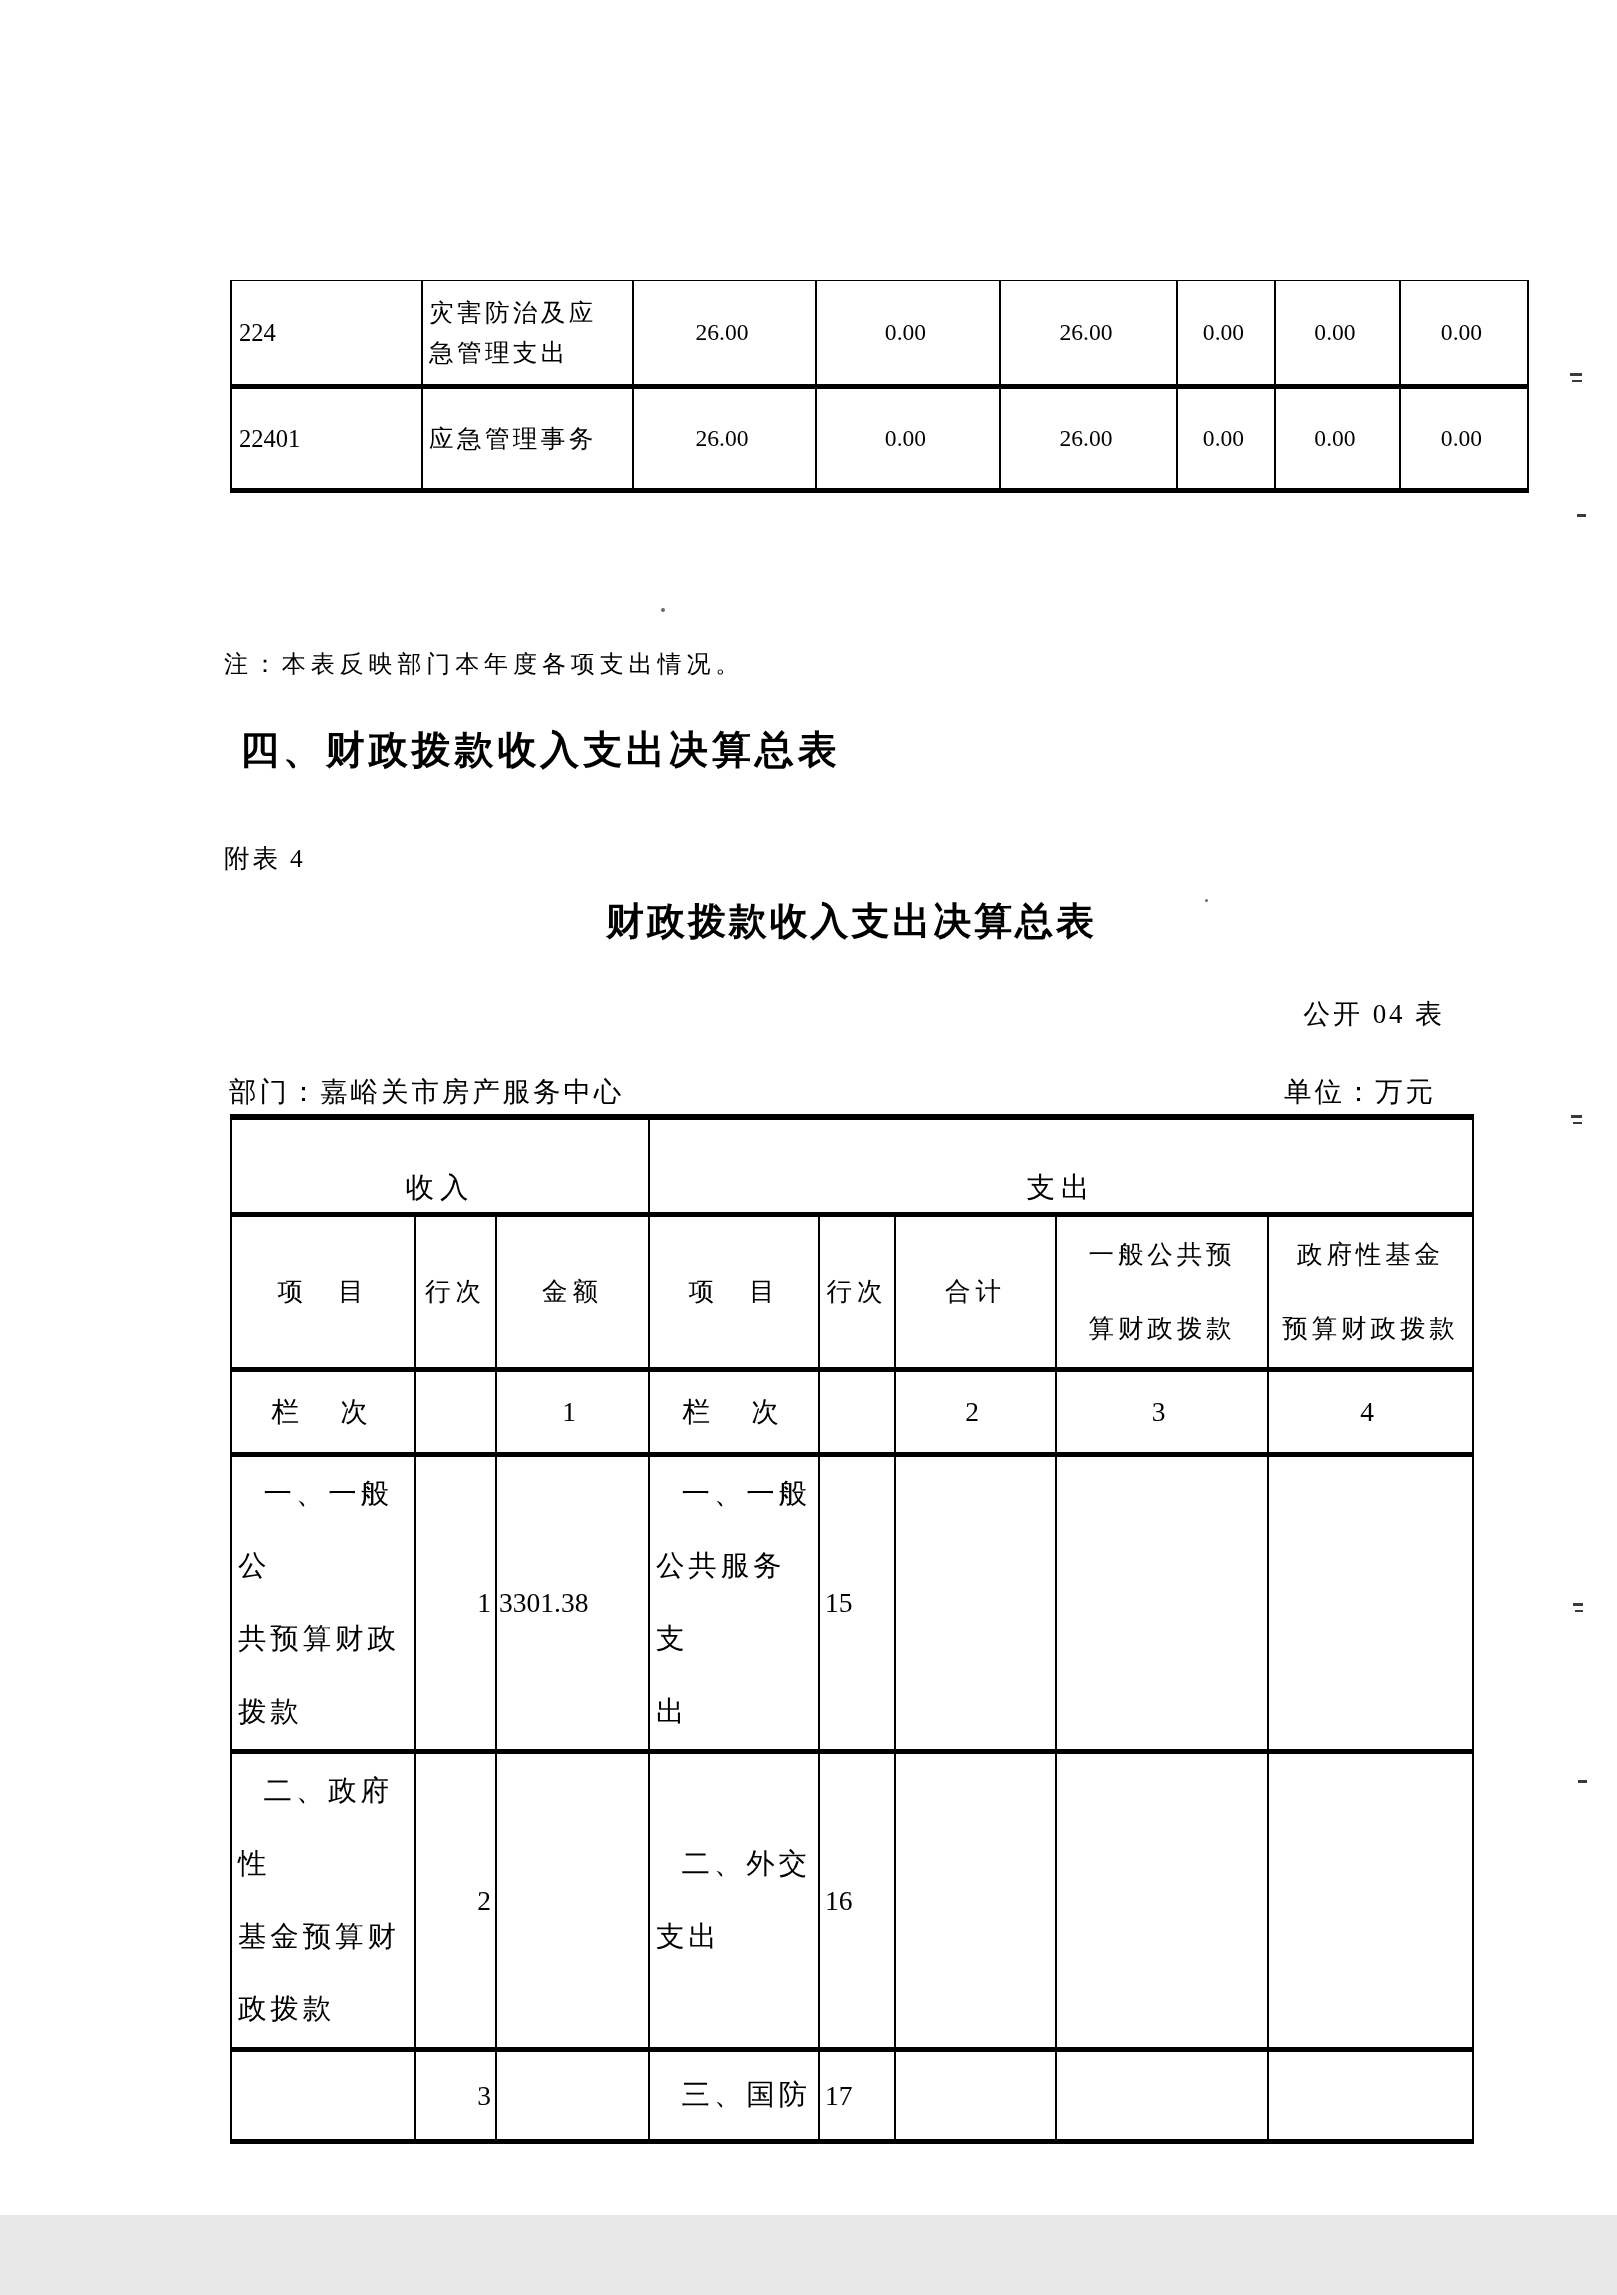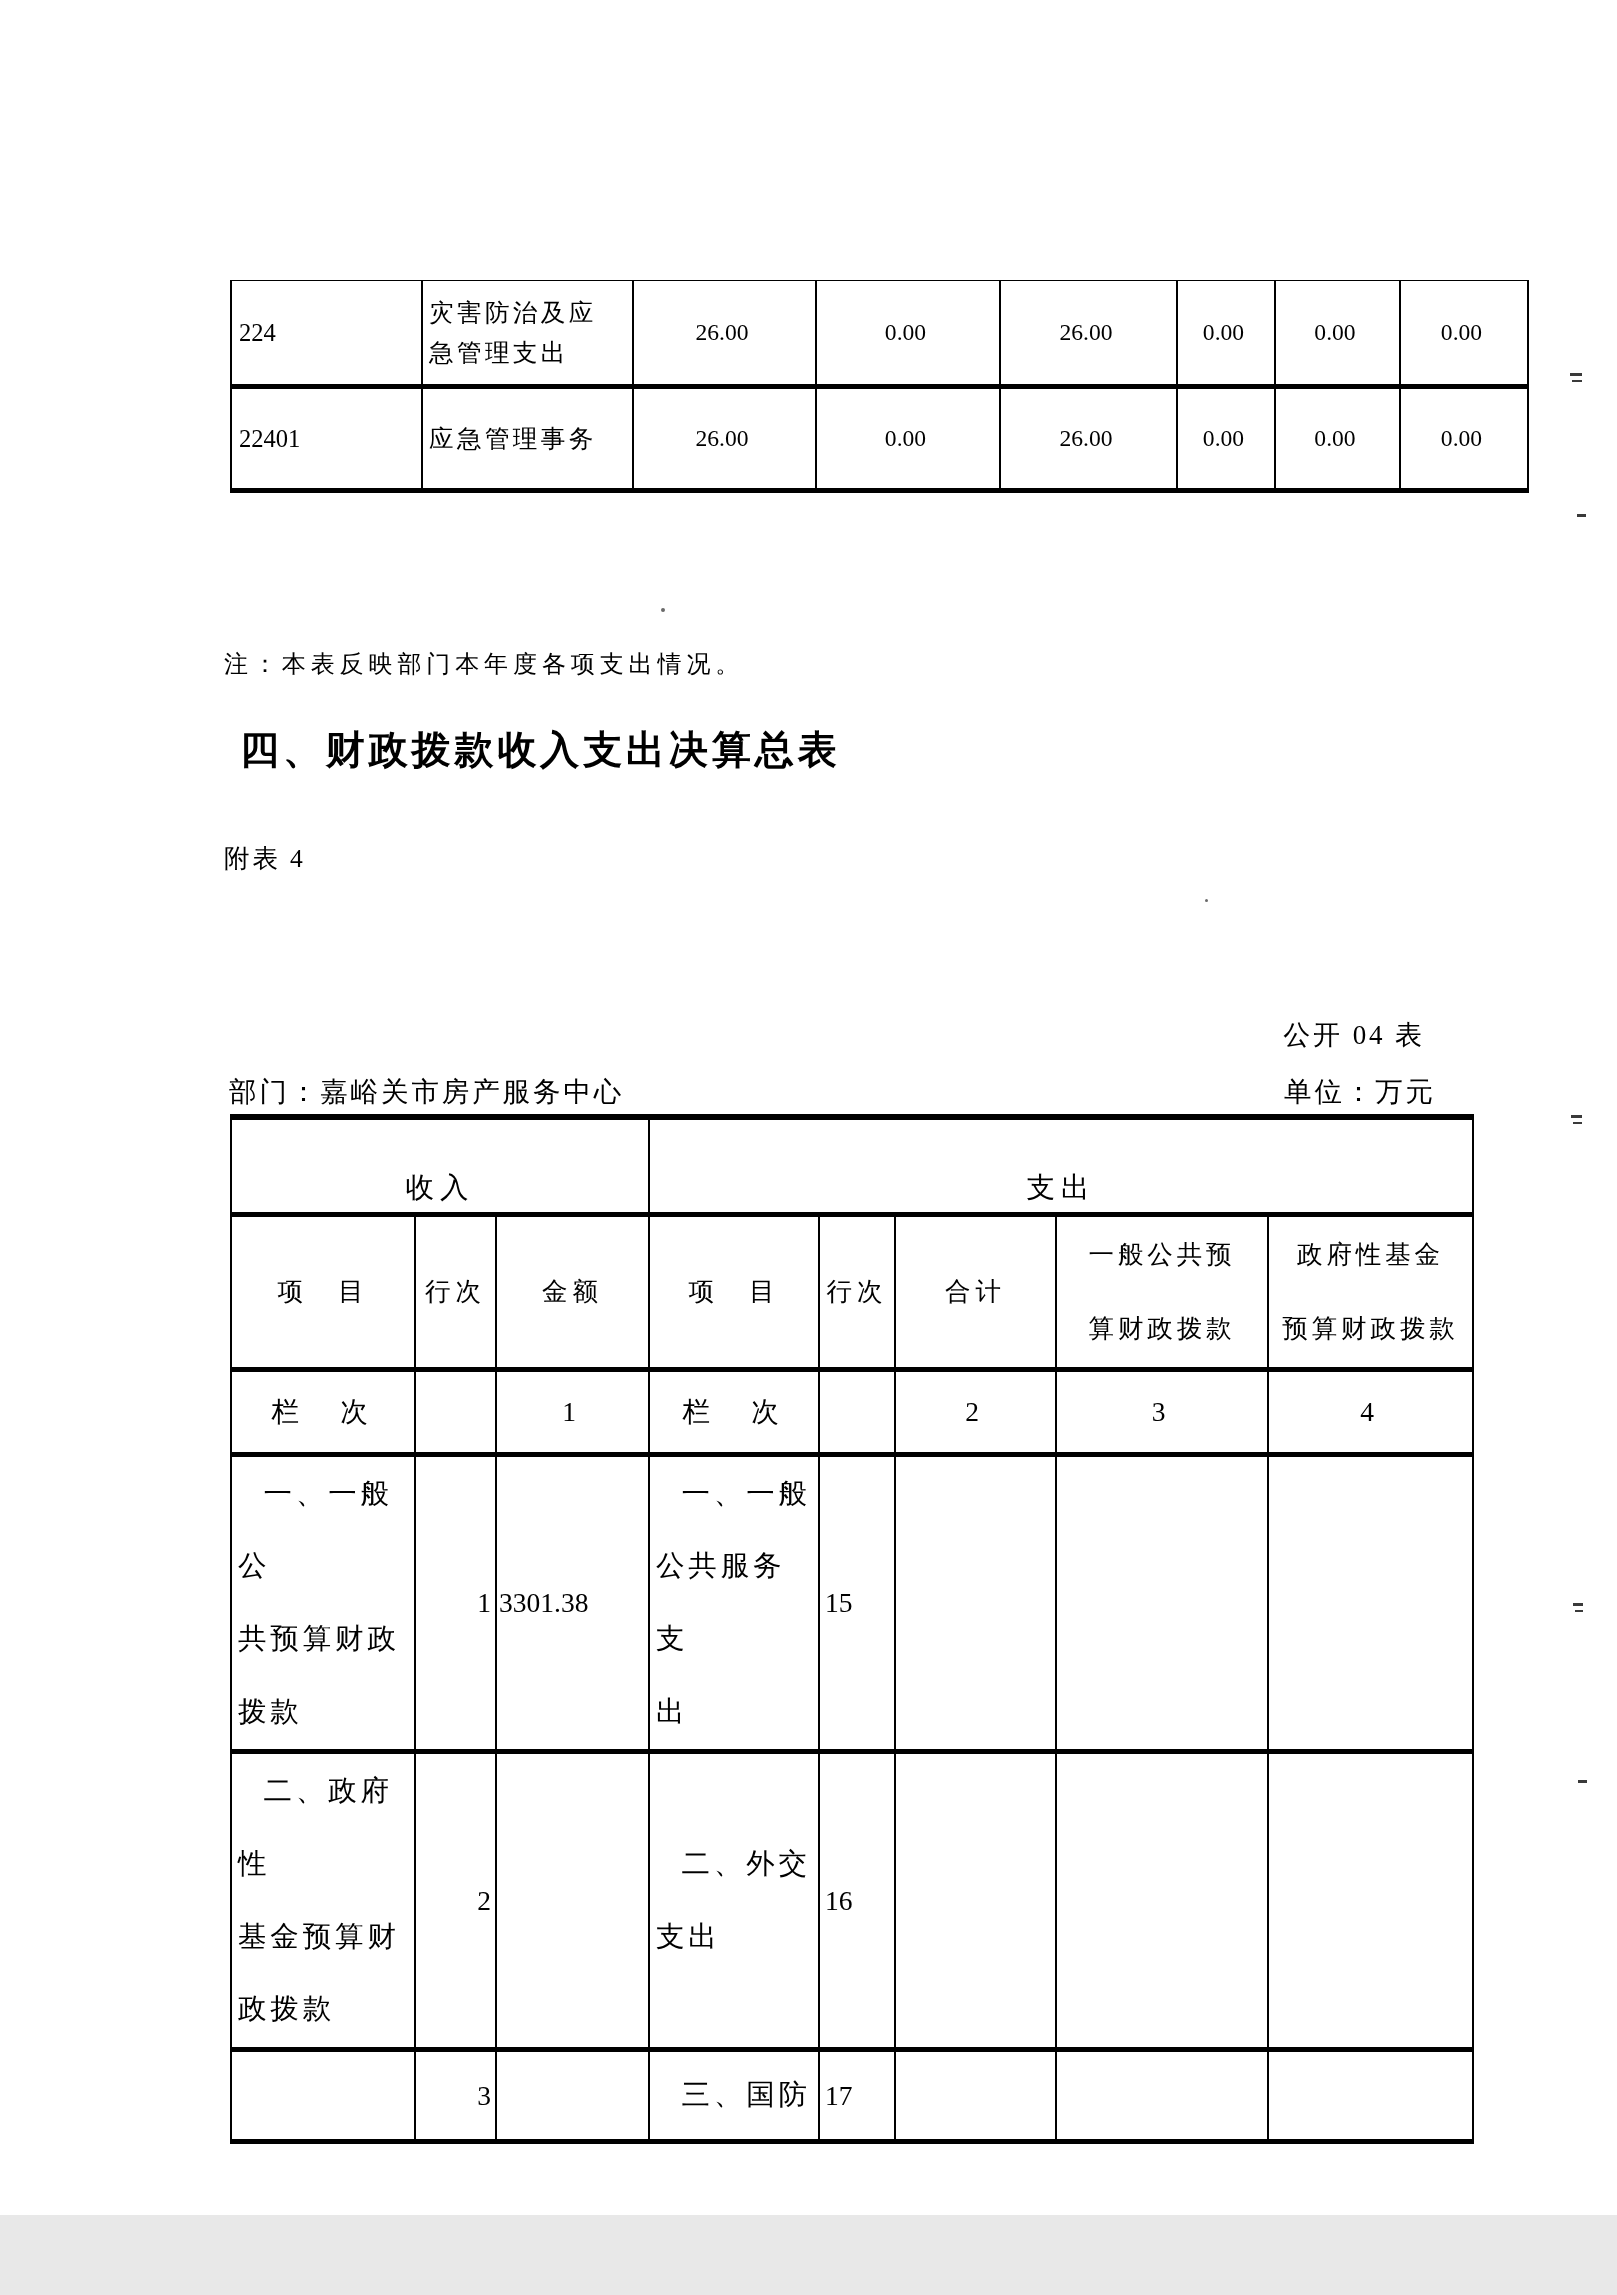--- a/index.html
+++ b/index.html
@@ -19,21 +19,21 @@
   .t-top .r2 td{height:97px;}
   .t-top .r3 td{height:103px;}
 
   
   .note{position:absolute;left:224px;top:648px;font-size:24px;letter-spacing:4.9px;}
   .heading{position:absolute;left:240px;top:723px;font-size:39px;font-weight:bold;letter-spacing:3.9px;}
   .attach{position:absolute;left:224px;top:841px;font-size:25.5px;letter-spacing:2.9px;}
   .title{position:absolute;left:230px;top:896px;width:1243px;text-align:center;
          font-size:38px;font-weight:bold;letter-spacing:2.9px;
          font-family:"Liberation Sans","DejaVu Sans",sans-serif;}
-  .pubno{position:absolute;top:996px;right:192px;font-size:27px;letter-spacing:2.9px;margin-top:21px;}
+  .pubno{position:absolute;top:996px;right:172px;font-size:27px;letter-spacing:2.9px;}
   .deptline{position:absolute;left:229px;top:1074px;width:1207px;display:flex;
             justify-content:space-between;font-size:27.5px;letter-spacing:2.9px;}
 
   
   .t-main{left:230px;top:1114px;width:1242px;}
   .t-main td{border-left:2px solid #000;border-right:2px solid #000;border-bottom:5.9px solid #000;}
   .t-main tr.band td{border-top:6.9px solid #000;height:86px;vertical-align:bottom;
                      text-align:center;font-size:28.5px;letter-spacing:5.9px;padding-bottom:4.9px;}
   .t-main tr.hdr td{height:147px;text-align:center;font-size:25.5px;letter-spacing:4.9px;}
   .t-main tr.hdr .two{white-space:pre-line;line-height:2.9;letter-spacing:3.9px;}
@@ -88,20 +88,21 @@
         <td class="num">0.00</td>
         <td class="num">0.00</td>
         <td class="num">0.00</td>
       </tr>
     </tbody>
   </table>
 
   <div class="note">注：本表反映部门本年度各项支出情况。</div>
   <div class="heading">四、财政拨款收入支出决算总表</div>
   <div class="attach">附表 4</div>
+  <div class="title">财政拨款收入支出决算总表</div>
   <div class="pubno">公开 04 表</div>
   <div class="deptline">
     <span>部门：嘉峪关市房产服务中心</span>
     <span>单位：万元</span>
   </div>
 
   <table class="t-main">
     <colgroup>
       <col style="width:184px">
         <col style="width:81px">

